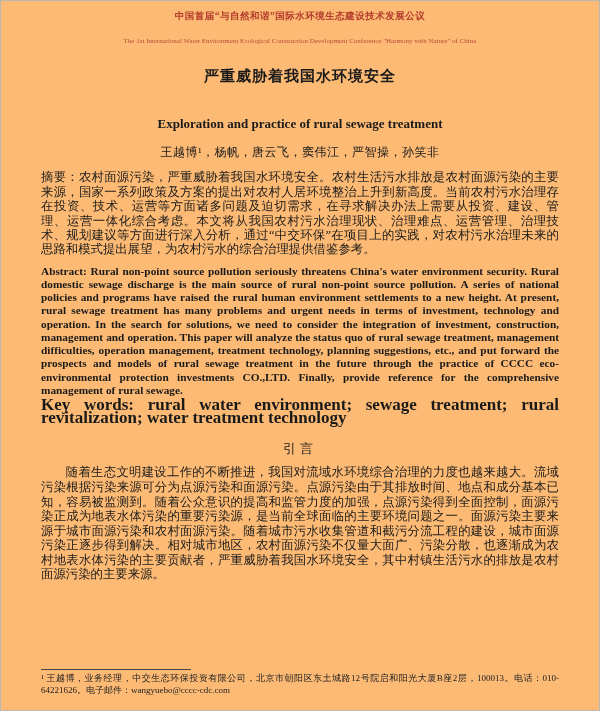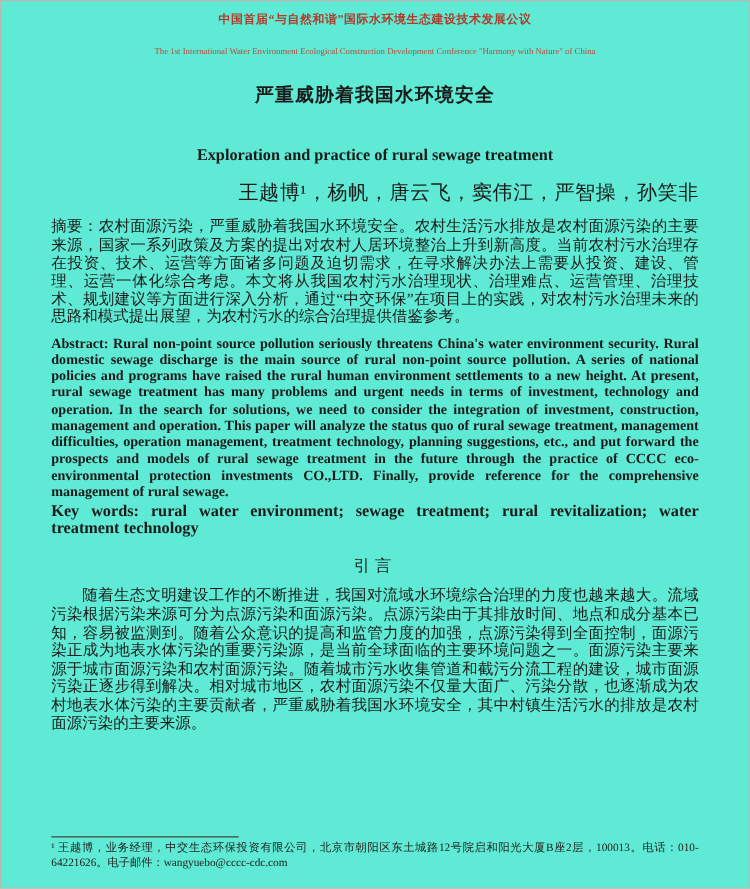--- a/index.html
+++ b/index.html
@@ -6,21 +6,21 @@
     margin: 0;
     padding: 0;
     background: #e9e9e7;
     font-family: "Liberation Serif", "DejaVu Serif", serif;
   }
   .page {
     position: relative;
     width: 598px;
     height: 709px;
     margin: 0 auto;
-    background: #5eead4;
+    background: #fdba74;
     border: 1px solid #b9b9b4;
     box-sizing: content-box;
     overflow: hidden;
     color: #1a1a1a;
   }
   .content {
     padding: 9px 40px 0 40px;
   }
   .conf-header { text-align: center; }
   .conf-line1 {
@@ -43,22 +43,22 @@
     margin-top: 21px;
     letter-spacing: 1px;
   }
   .title-en {
     text-align: center;
     font-size: 13px;
     font-weight: bold;
     margin-top: 30px;
   }
   .authors {
-    text-align: right;
-    font-size: 16px;
+    text-align: center;
+    font-size: 12px;
     margin-top: 12px;
     letter-spacing: 0.5px;
   }
   .para-cn {
     font-size: 12.4px;
     line-height: 14.4px;
     text-align: justify;
     margin-top: 9px;
   }
   .para-cn .lbl { font-weight: normal; }
@@ -69,21 +69,21 @@
   }
   .keywords-cn .lbl { font-weight: bold; }
   .abstract-en {
     font-size: 11.3px;
     line-height: 13.2px;
     text-align: justify;
     font-weight: bold;
     margin-top: 8px;
   }
   .keywords-en {
-    font-size: 13px;
+    font-size: 17px;
     line-height: 13.2px;
     text-align: justify;
     font-weight: bold;
     margin-top: 1px;
   }
   .section-heading {
     text-align: center;
     font-size: 13px;
     margin-top: 16px;
     letter-spacing: 4px;

